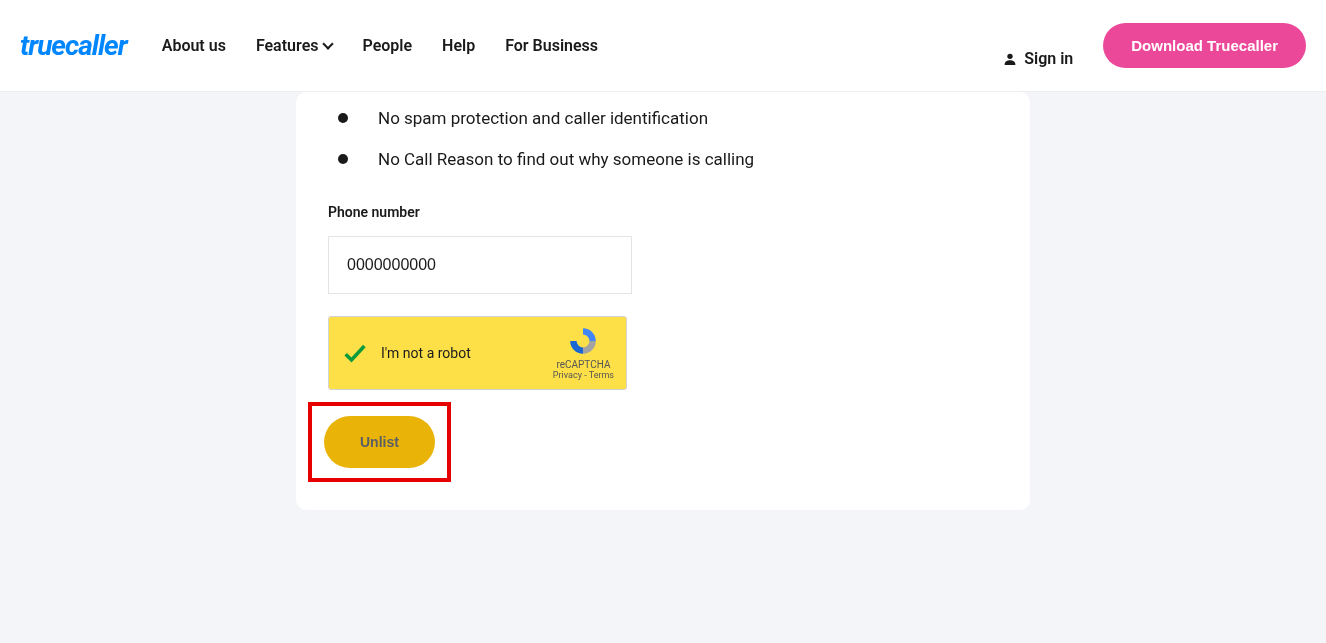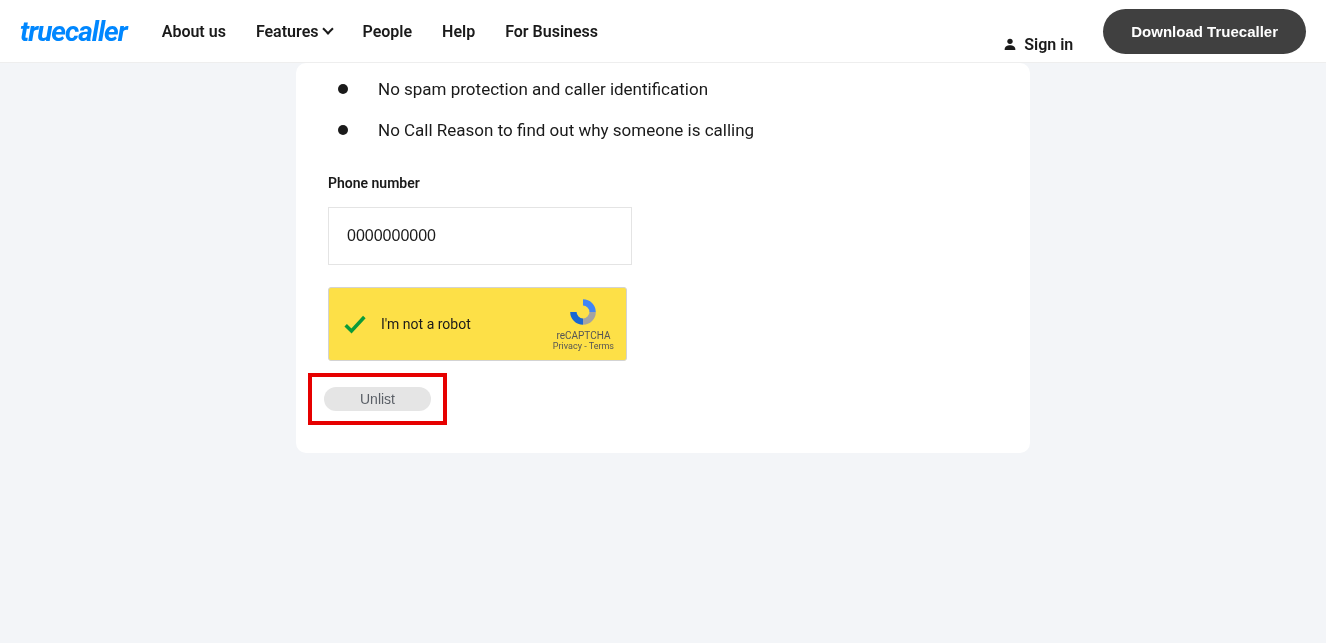--- a/index.html
+++ b/index.html
@@ -10,21 +10,21 @@
     body {
       font-family: -apple-system, BlinkMacSystemFont, "Segoe UI", Roboto, "Helvetica Neue", Arial, sans-serif;
       background: #f3f5f8;
       width: 1326px;
       height: 643px;
       overflow: hidden;
     }
     
     .header {
       background: #fff;
-      height: 63px;
+      height: 92px;
       display: flex;
       align-items: center;
       padding: 0 20px;
       border-bottom: 1px solid #eee;
     }
     .logo {
       color: #0087ff;
       font-size: 28px;
       font-weight: 700;
       font-style: italic;
@@ -68,21 +68,21 @@
       font-size: 16px;
       font-weight: 600;
       color: #1a1a1a;
       cursor: pointer;
     }
     .user-icon {
       width: 16px;
       height: 16px;
     }
     .download-btn {
-      background: #404040;
+      background: #ec4899;
       color: #fff;
       font-size: 15px;
       font-weight: 600;
       padding: 14px 28px;
       border-radius: 999px;
       border: none;
       cursor: pointer;
     }
     
     .page {
@@ -182,27 +182,27 @@
     }
     
     .highlight-box {
       display: inline-block;
       border: 4px solid #e60000;
       padding: 10px 12px;
       margin-top: 6px;
       margin-left: -20px;
     }
     .unlist-btn {
-      background: #e5e5e5;
+      background: #eab308;
       color: #5a5f66;
       font-size: 14px;
-      font-weight: 400;
+      font-weight: 700;
       border: none;
       border-radius: 999px;
-      padding: 4px 36px;
+      padding: 18px 36px;
       cursor: pointer;
     }
   </style>
 </head>
 <body>
 
 <div class="header">
   <div class="logo">truecaller</div>
   <div class="nav">
     <div class="nav-item">

